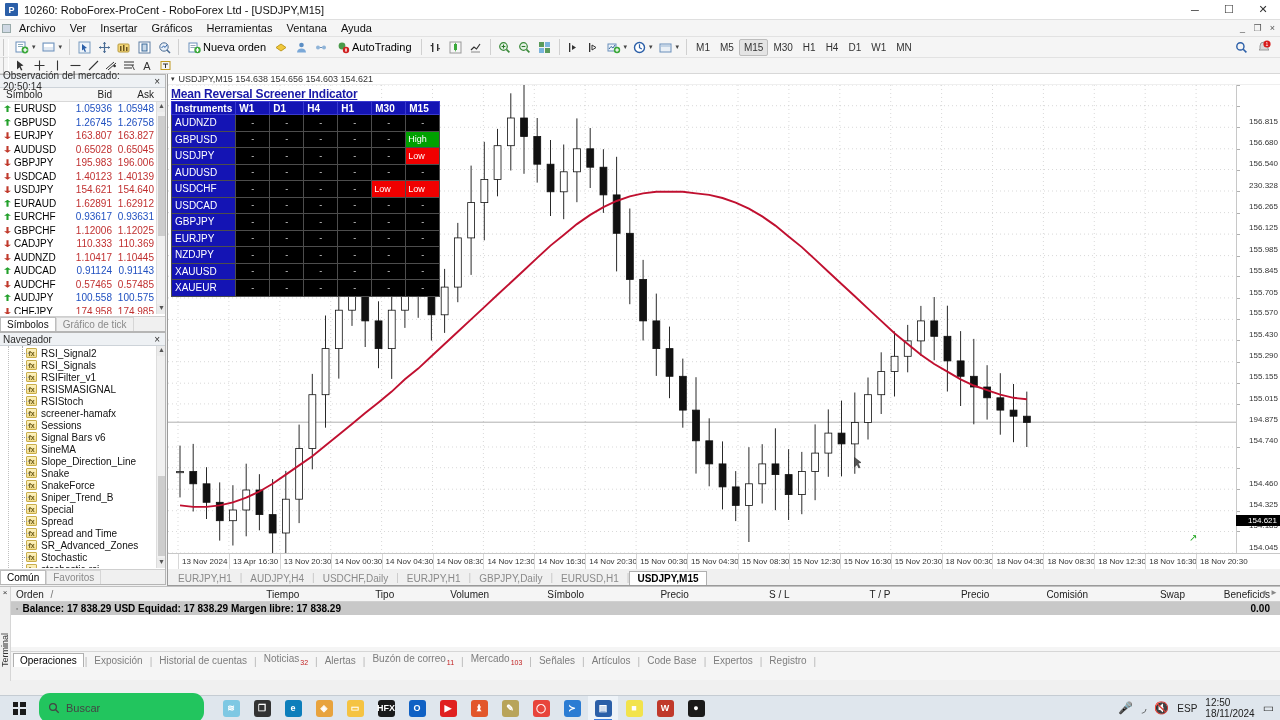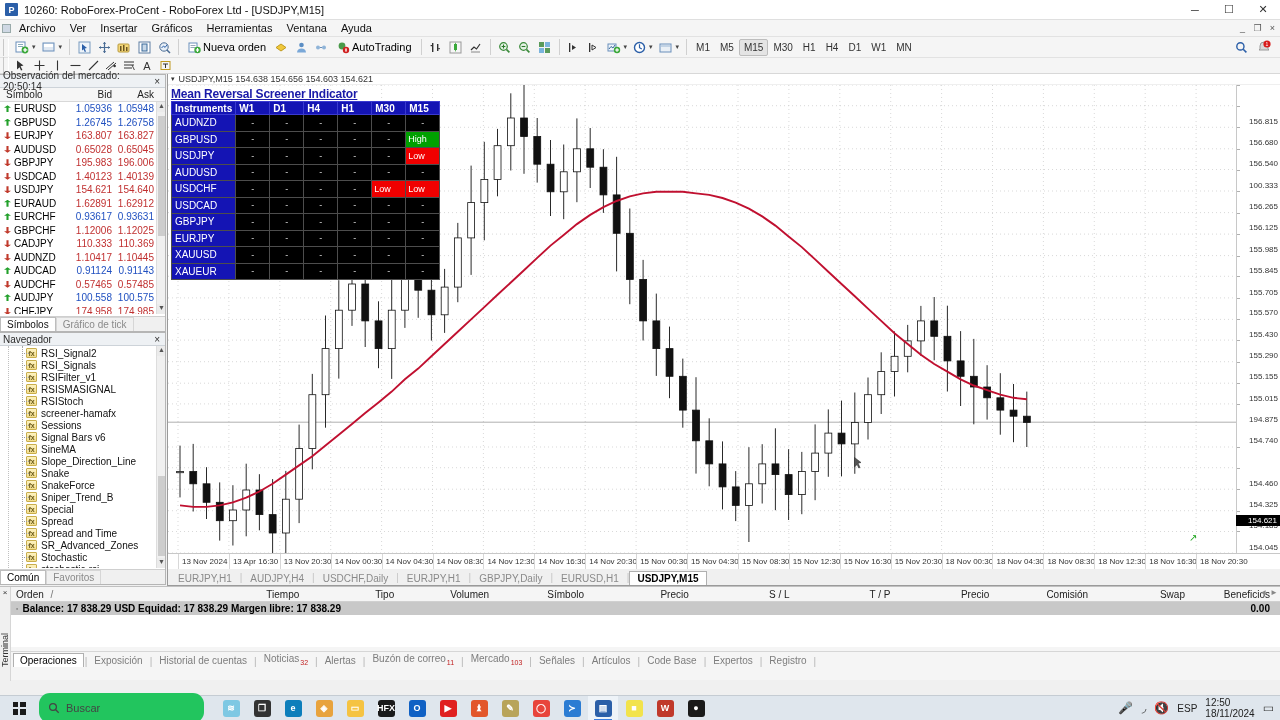--- a/index.html
+++ b/index.html
@@ -1046,20 +1046,29 @@
               <tr>
                 <td class="inst">EURJPY</td>
                 <td>-</td>
                 <td>-</td>
                 <td>-</td>
                 <td>-</td>
                 <td>-</td>
                 <td>-</td>
               </tr>
               <tr>
+                <td class="inst">NZDJPY</td>
+                <td>-</td>
+                <td>-</td>
+                <td>-</td>
+                <td>-</td>
+                <td>-</td>
+                <td>-</td>
+              </tr>
+              <tr>
                 <td class="inst">XAUUSD</td>
                 <td>-</td>
                 <td>-</td>
                 <td>-</td>
                 <td>-</td>
                 <td>-</td>
                 <td>-</td>
               </tr>
               <tr>
                 <td class="inst">XAUEUR</td>
@@ -1082,21 +1091,21 @@
       <div class="buy-arrow">↗</div>
 
       <div class="price-axis">
         <div id="price-labels">
             <div class="pl" style="top: -4px;">156.815</div>
             <div class="ptick" style="top: 0px;"></div>
             <div class="pl" style="top: 16.7488px;">156.680</div>
             <div class="ptick" style="top: 20.7488px;"></div>
             <div class="pl" style="top: 38.266px;">156.540</div>
             <div class="ptick" style="top: 42.266px;"></div>
-            <div class="pl" style="top: 59.7833px;">100.333</div>
+            <div class="pl" style="top: 59.7833px;">230.328</div>
             <div class="ptick" style="top: 63.7833px;"></div>
             <div class="pl" style="top: 80.532px;">156.265</div>
             <div class="ptick" style="top: 84.532px;"></div>
             <div class="pl" style="top: 102.049px;">156.125</div>
             <div class="ptick" style="top: 106.049px;"></div>
             <div class="pl" style="top: 123.567px;">155.985</div>
             <div class="ptick" style="top: 127.567px;"></div>
             <div class="pl" style="top: 145.084px;">155.845</div>
             <div class="ptick" style="top: 149.084px;"></div>
             <div class="pl" style="top: 166.601px;">155.705</div>

